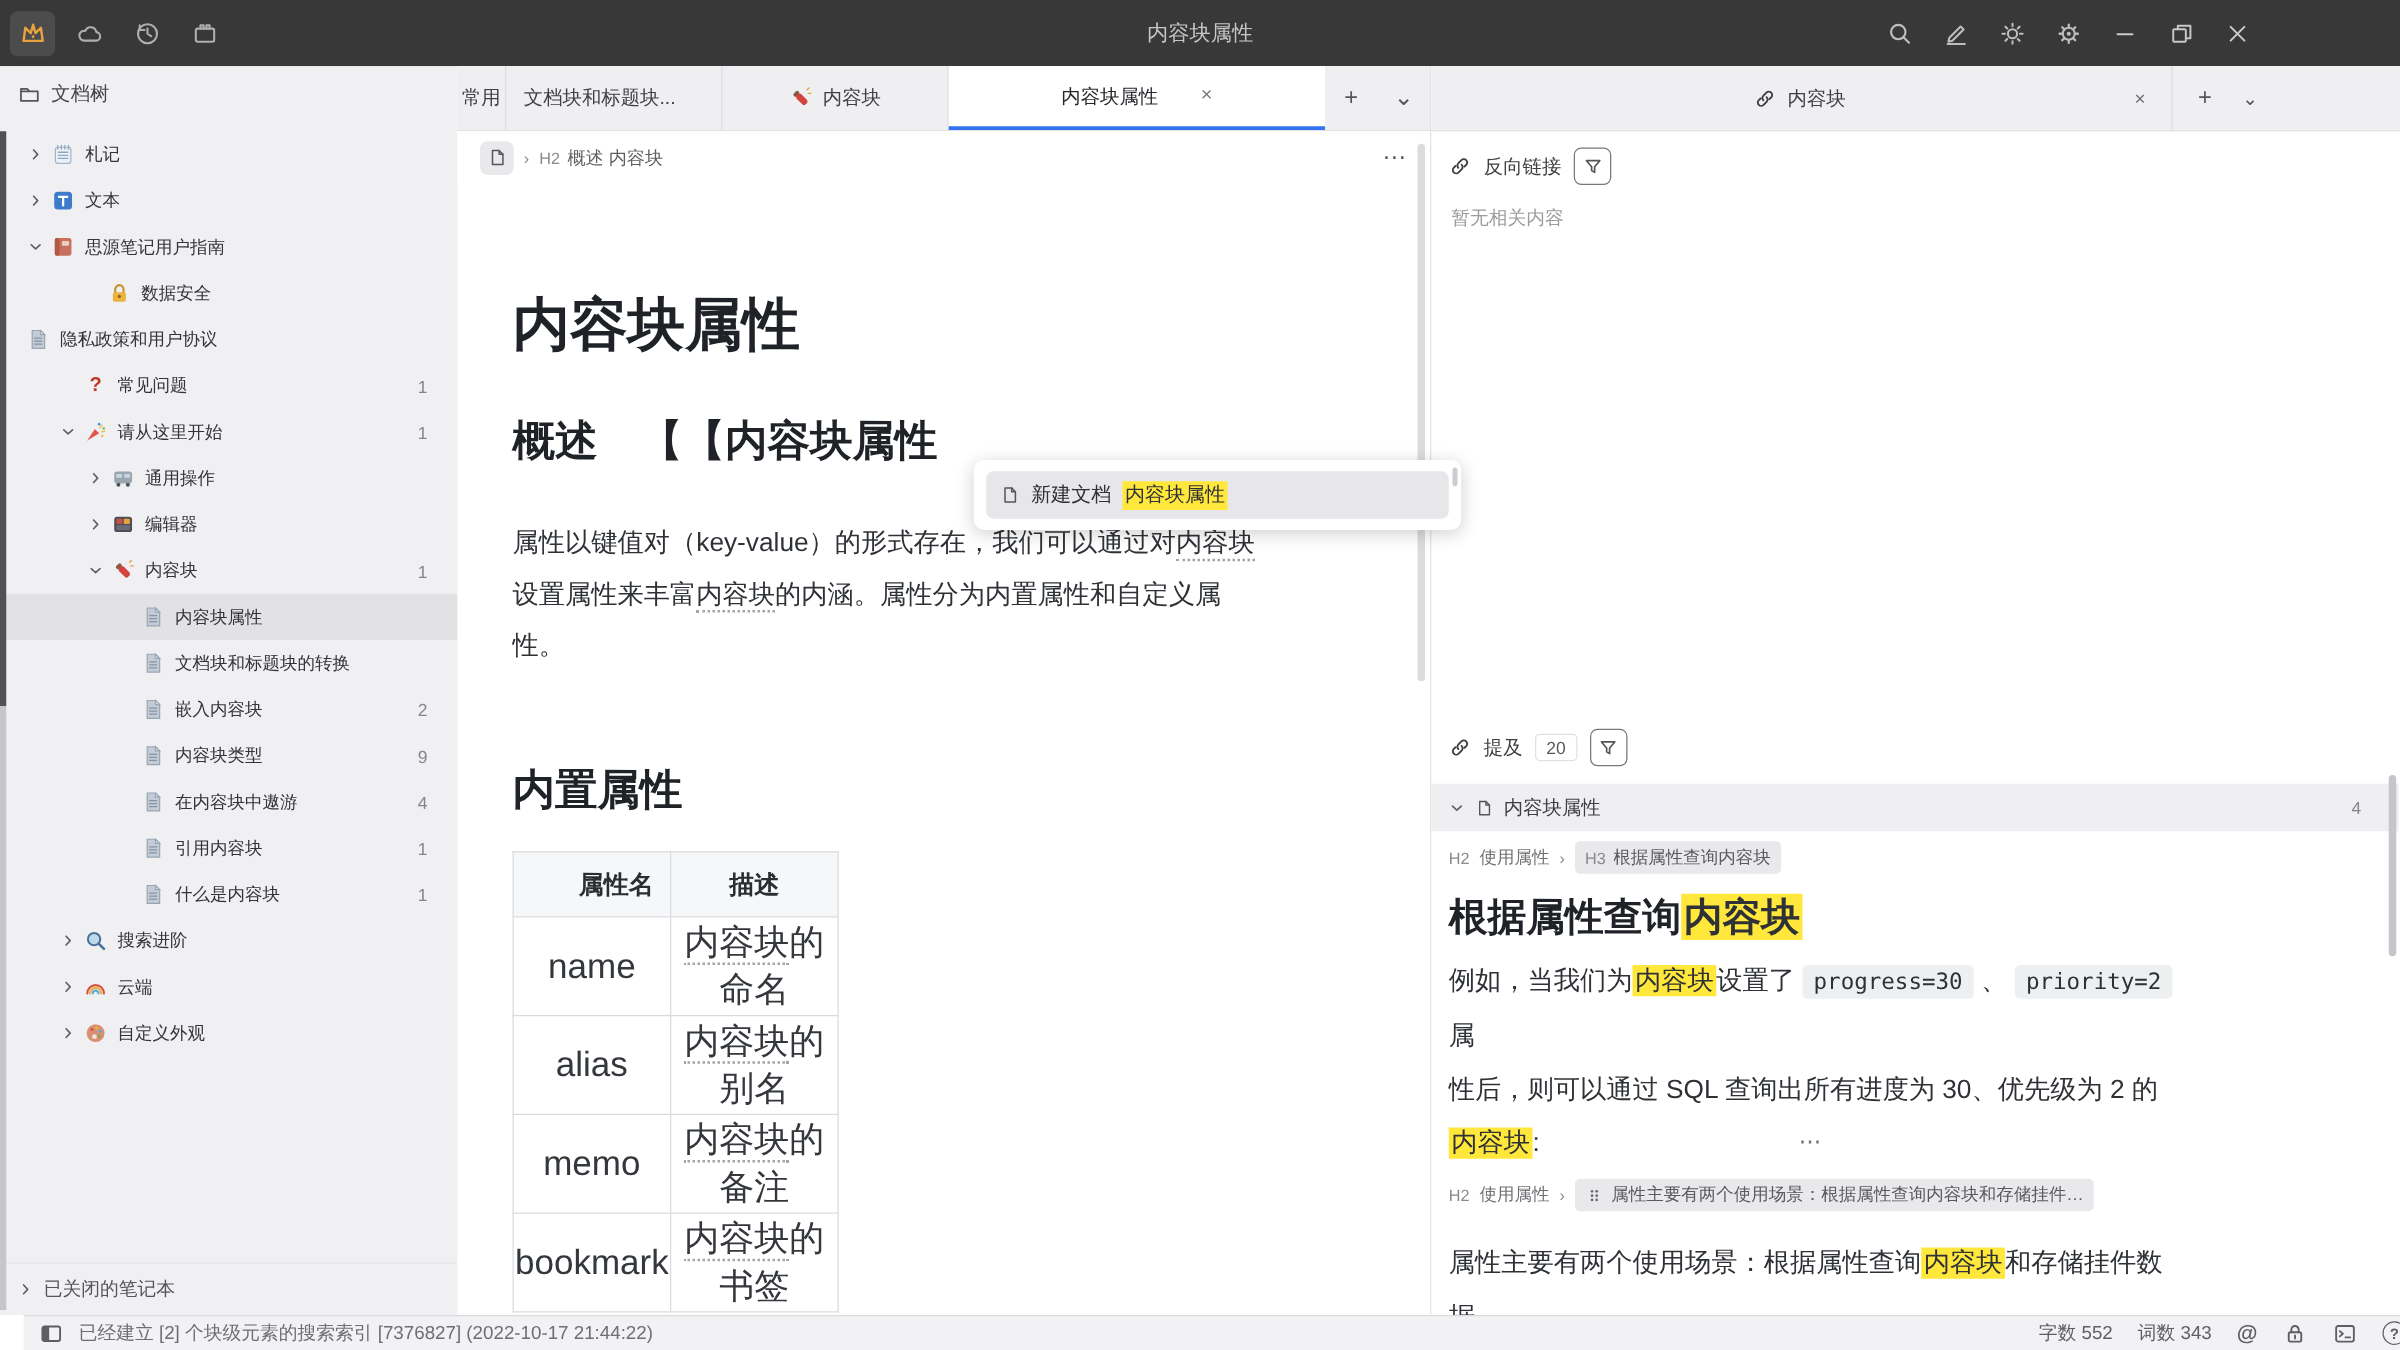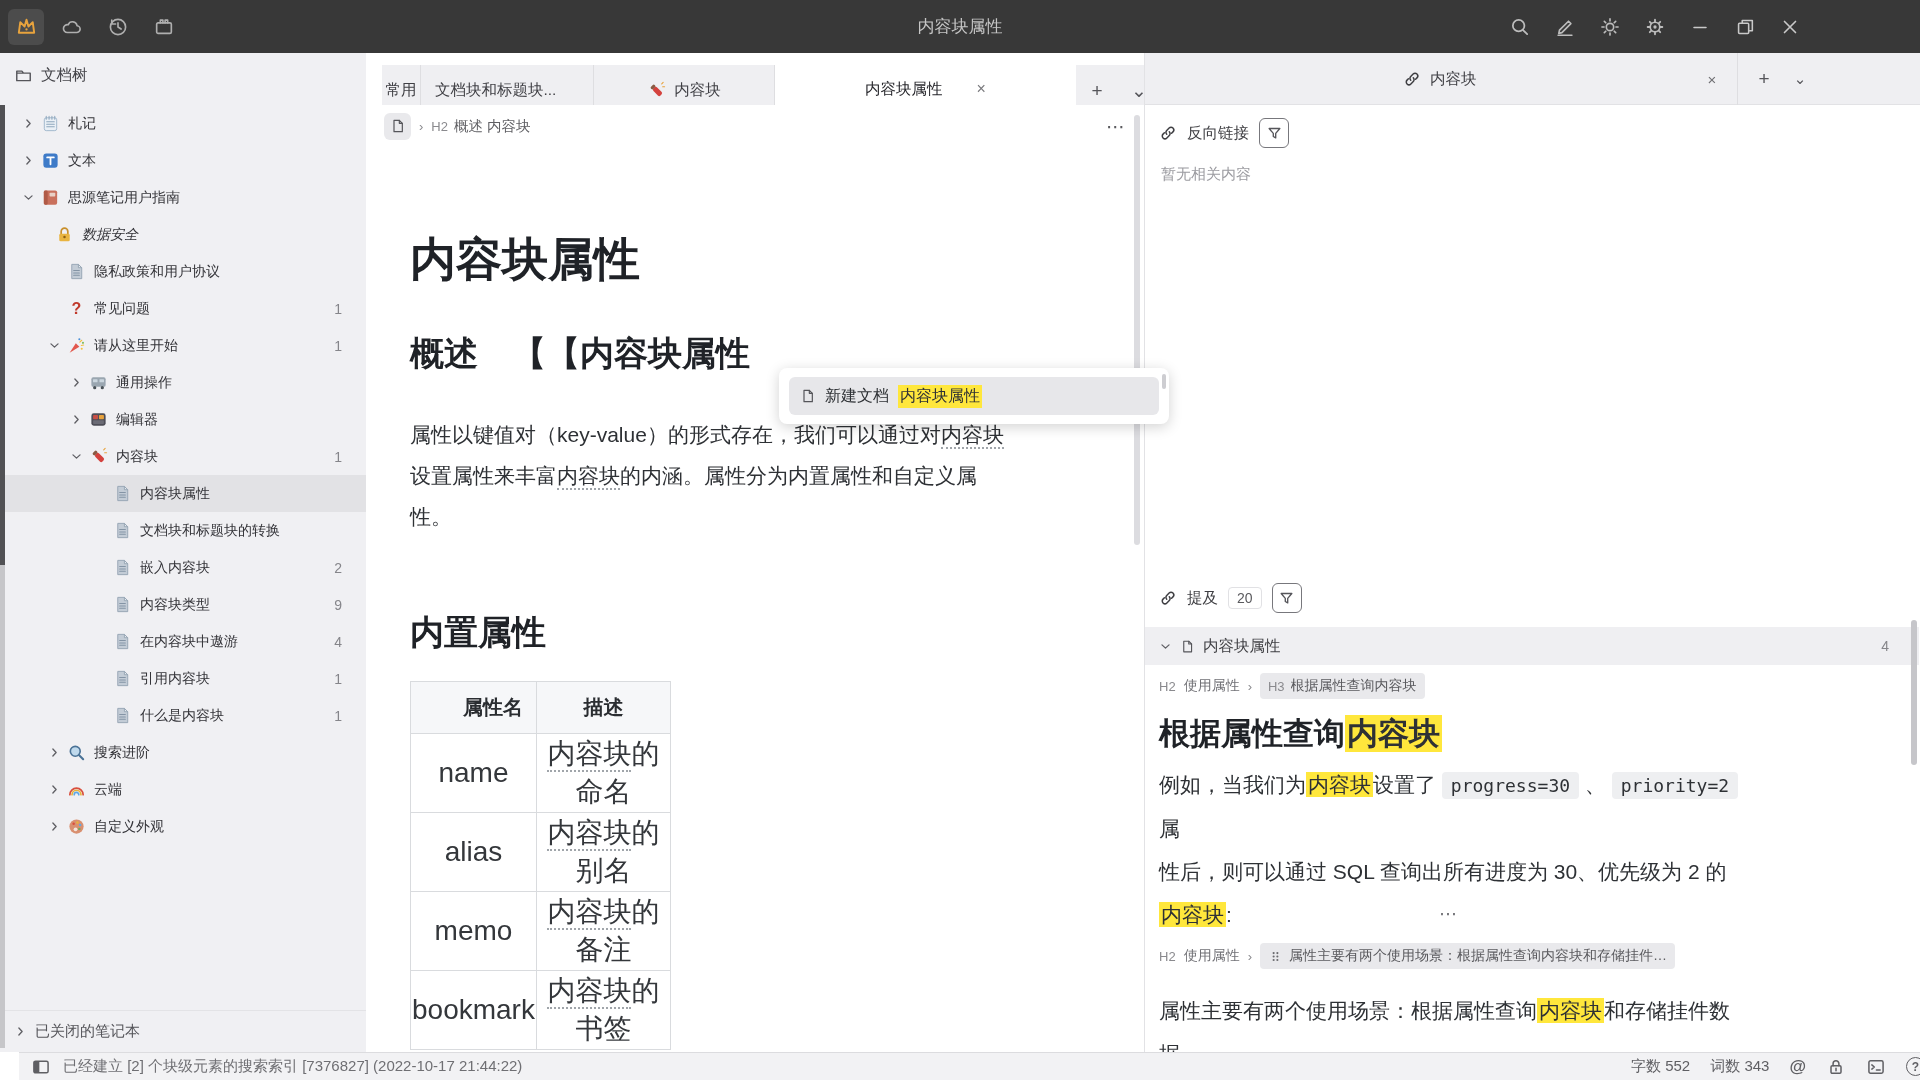--- a/index.html
+++ b/index.html
@@ -39,22 +39,22 @@
   .sb-ico{width:21px;height:20px;display:flex;align-items:center;justify-content:center;margin:0 7px 0 3px;flex:0 0 21px;}
   .sb-ico.q{color:#c0392b;font-weight:bold;font-size:16px;}
   .sb-label{font-size:14px;color:#333338;white-space:nowrap;}
   .sb-count{position:absolute;right:24px;font-size:14px;color:#85858a;}
   .sb-footer{position:absolute;left:0;bottom:0;width:366px;height:42px;border-top:1px solid #e3e3e6;
              display:flex;align-items:center;gap:8px;padding-left:14px;box-sizing:border-box;color:#55555a;font-size:15px;}
   .em{width:19px;height:19px;}
 
   
   .center{position:absolute;left:366px;top:53px;width:778px;height:999px;background:#fff;}
-  .tabbar{position:absolute;left:0;top:12px;width:778px;height:52px;background:#efeff2;
-          border-bottom:1px solid #e2e2e5;box-sizing:border-box;display:flex;margin-left:16px;}
+  .tabbar{position:absolute;left:0;top:0;width:778px;height:52px;background:#efeff2;
+          border-bottom:1px solid #e2e2e5;box-sizing:border-box;display:flex;}
   .tab{display:flex;align-items:center;justify-content:center;gap:8px;font-size:15.5px;color:#3f3f44;
        border-right:1px solid #dedee1;box-sizing:border-box;height:100%;}
   .tab.active{background:#fff;border-right:none;border-bottom:3px solid #3574f0;color:#26262b;position:relative;}
   .tab-close{margin-left:26px;color:#7a7a7e;font-size:16px;}
   .tab-plus,.tab-caret{width:42px;display:flex;align-items:center;justify-content:center;color:#55555a;font-size:19px;}
   .breadcrumb{position:absolute;left:0;top:52px;width:778px;height:42px;background:#fff;display:flex;align-items:center;}
   .bc-docbox{width:27px;height:27px;background:#e9e9ec;border-radius:6px;display:flex;align-items:center;
              justify-content:center;margin-left:18px;}
   .bc-sep{color:#8a8a8e;font-size:13px;margin:0 8px;}
   .bc-tag{color:#8a8a8e;font-size:13px;margin-right:6px;}
@@ -389,30 +389,30 @@
             <use href="#i-chev-d"></use>
           </svg>
         </span>
         <span class="sb-ico">
           <svg class="em">
             <use href="#e-book"></use>
           </svg>
         </span>
         <span class="sb-label">思源笔记用户指南</span>
       </div>
-      <div class="sb-row" style="padding-left: 34px; font-style: italic;">
+      <div class="sb-row" style="padding-left: 65px;">
         <span class="sb-arrow"></span>
         <span class="sb-ico">
           <svg class="em">
             <use href="#e-lock"></use>
           </svg>
         </span>
         <span class="sb-label">数据安全</span>
       </div>
-      <div class="sb-row" style="padding-left: 46px;">
+      <div class="sb-row" style="">
         <span class="sb-arrow"></span>
         <span class="sb-ico">
           <svg class="em">
             <use href="#e-doc"></use>
           </svg>
         </span>
         <span class="sb-label">隐私政策和用户协议</span>
       </div>
       <div class="sb-row" style="padding-left: 46px;">
         <span class="sb-arrow"></span>

